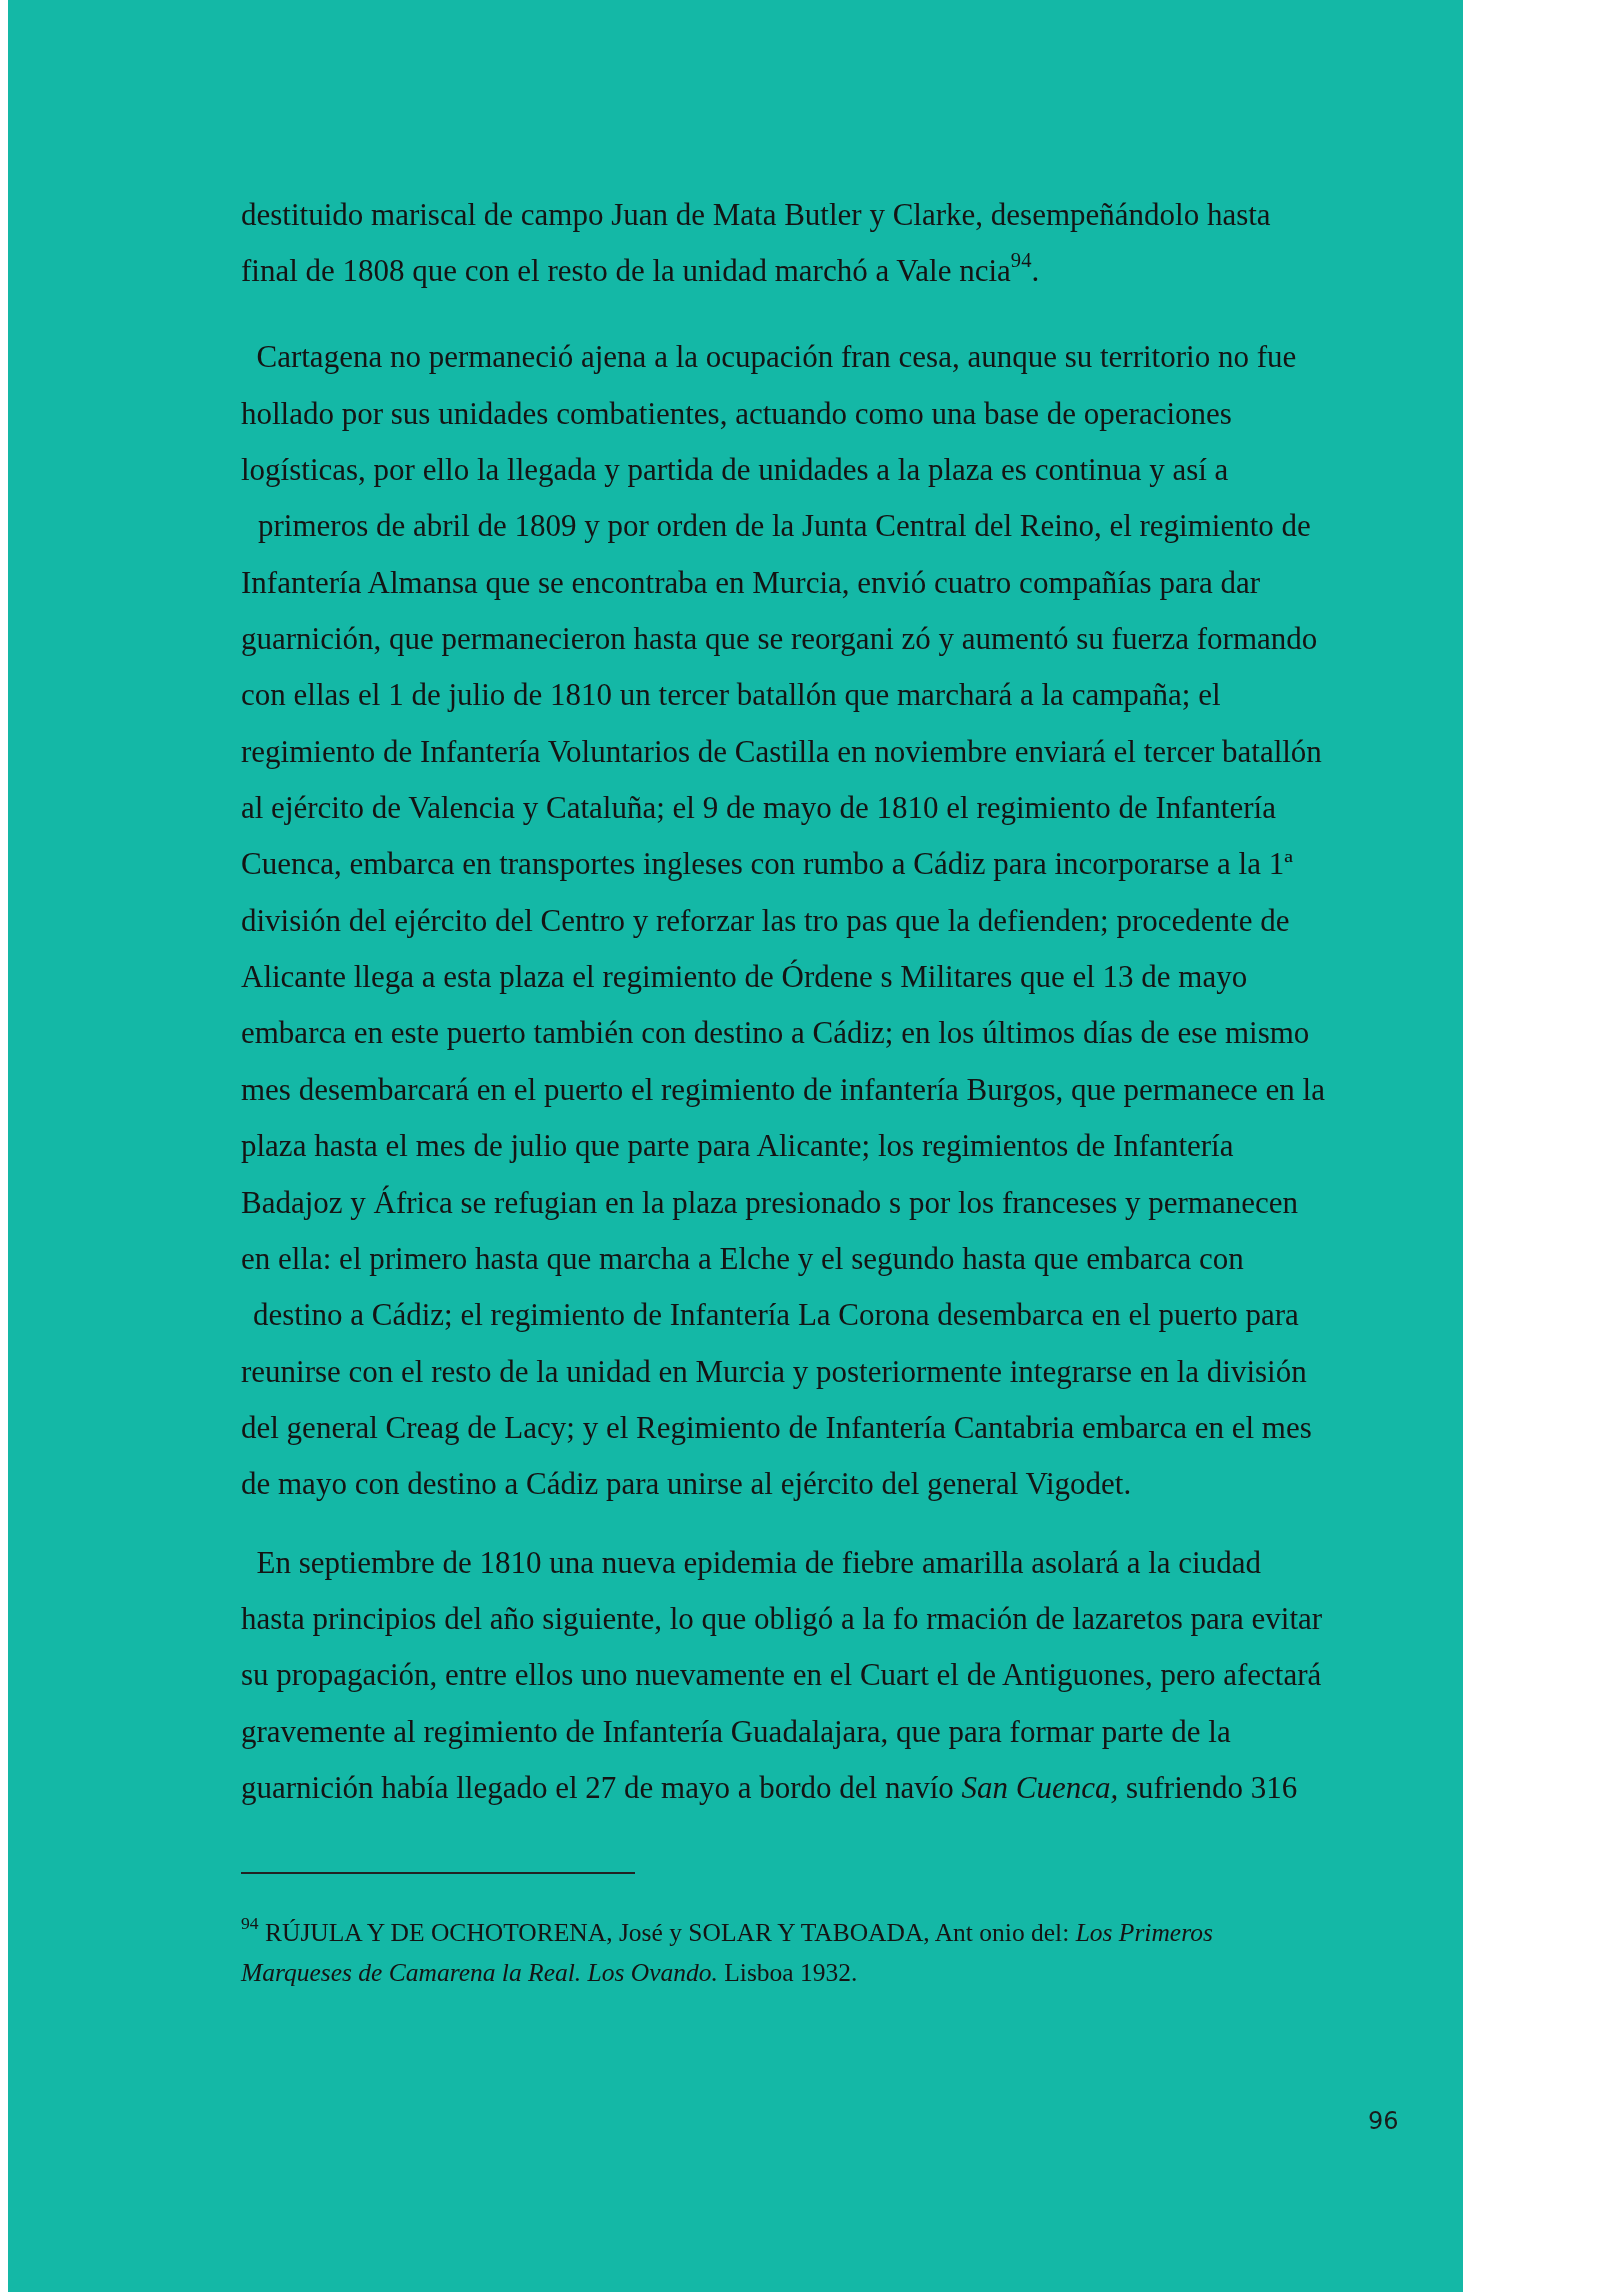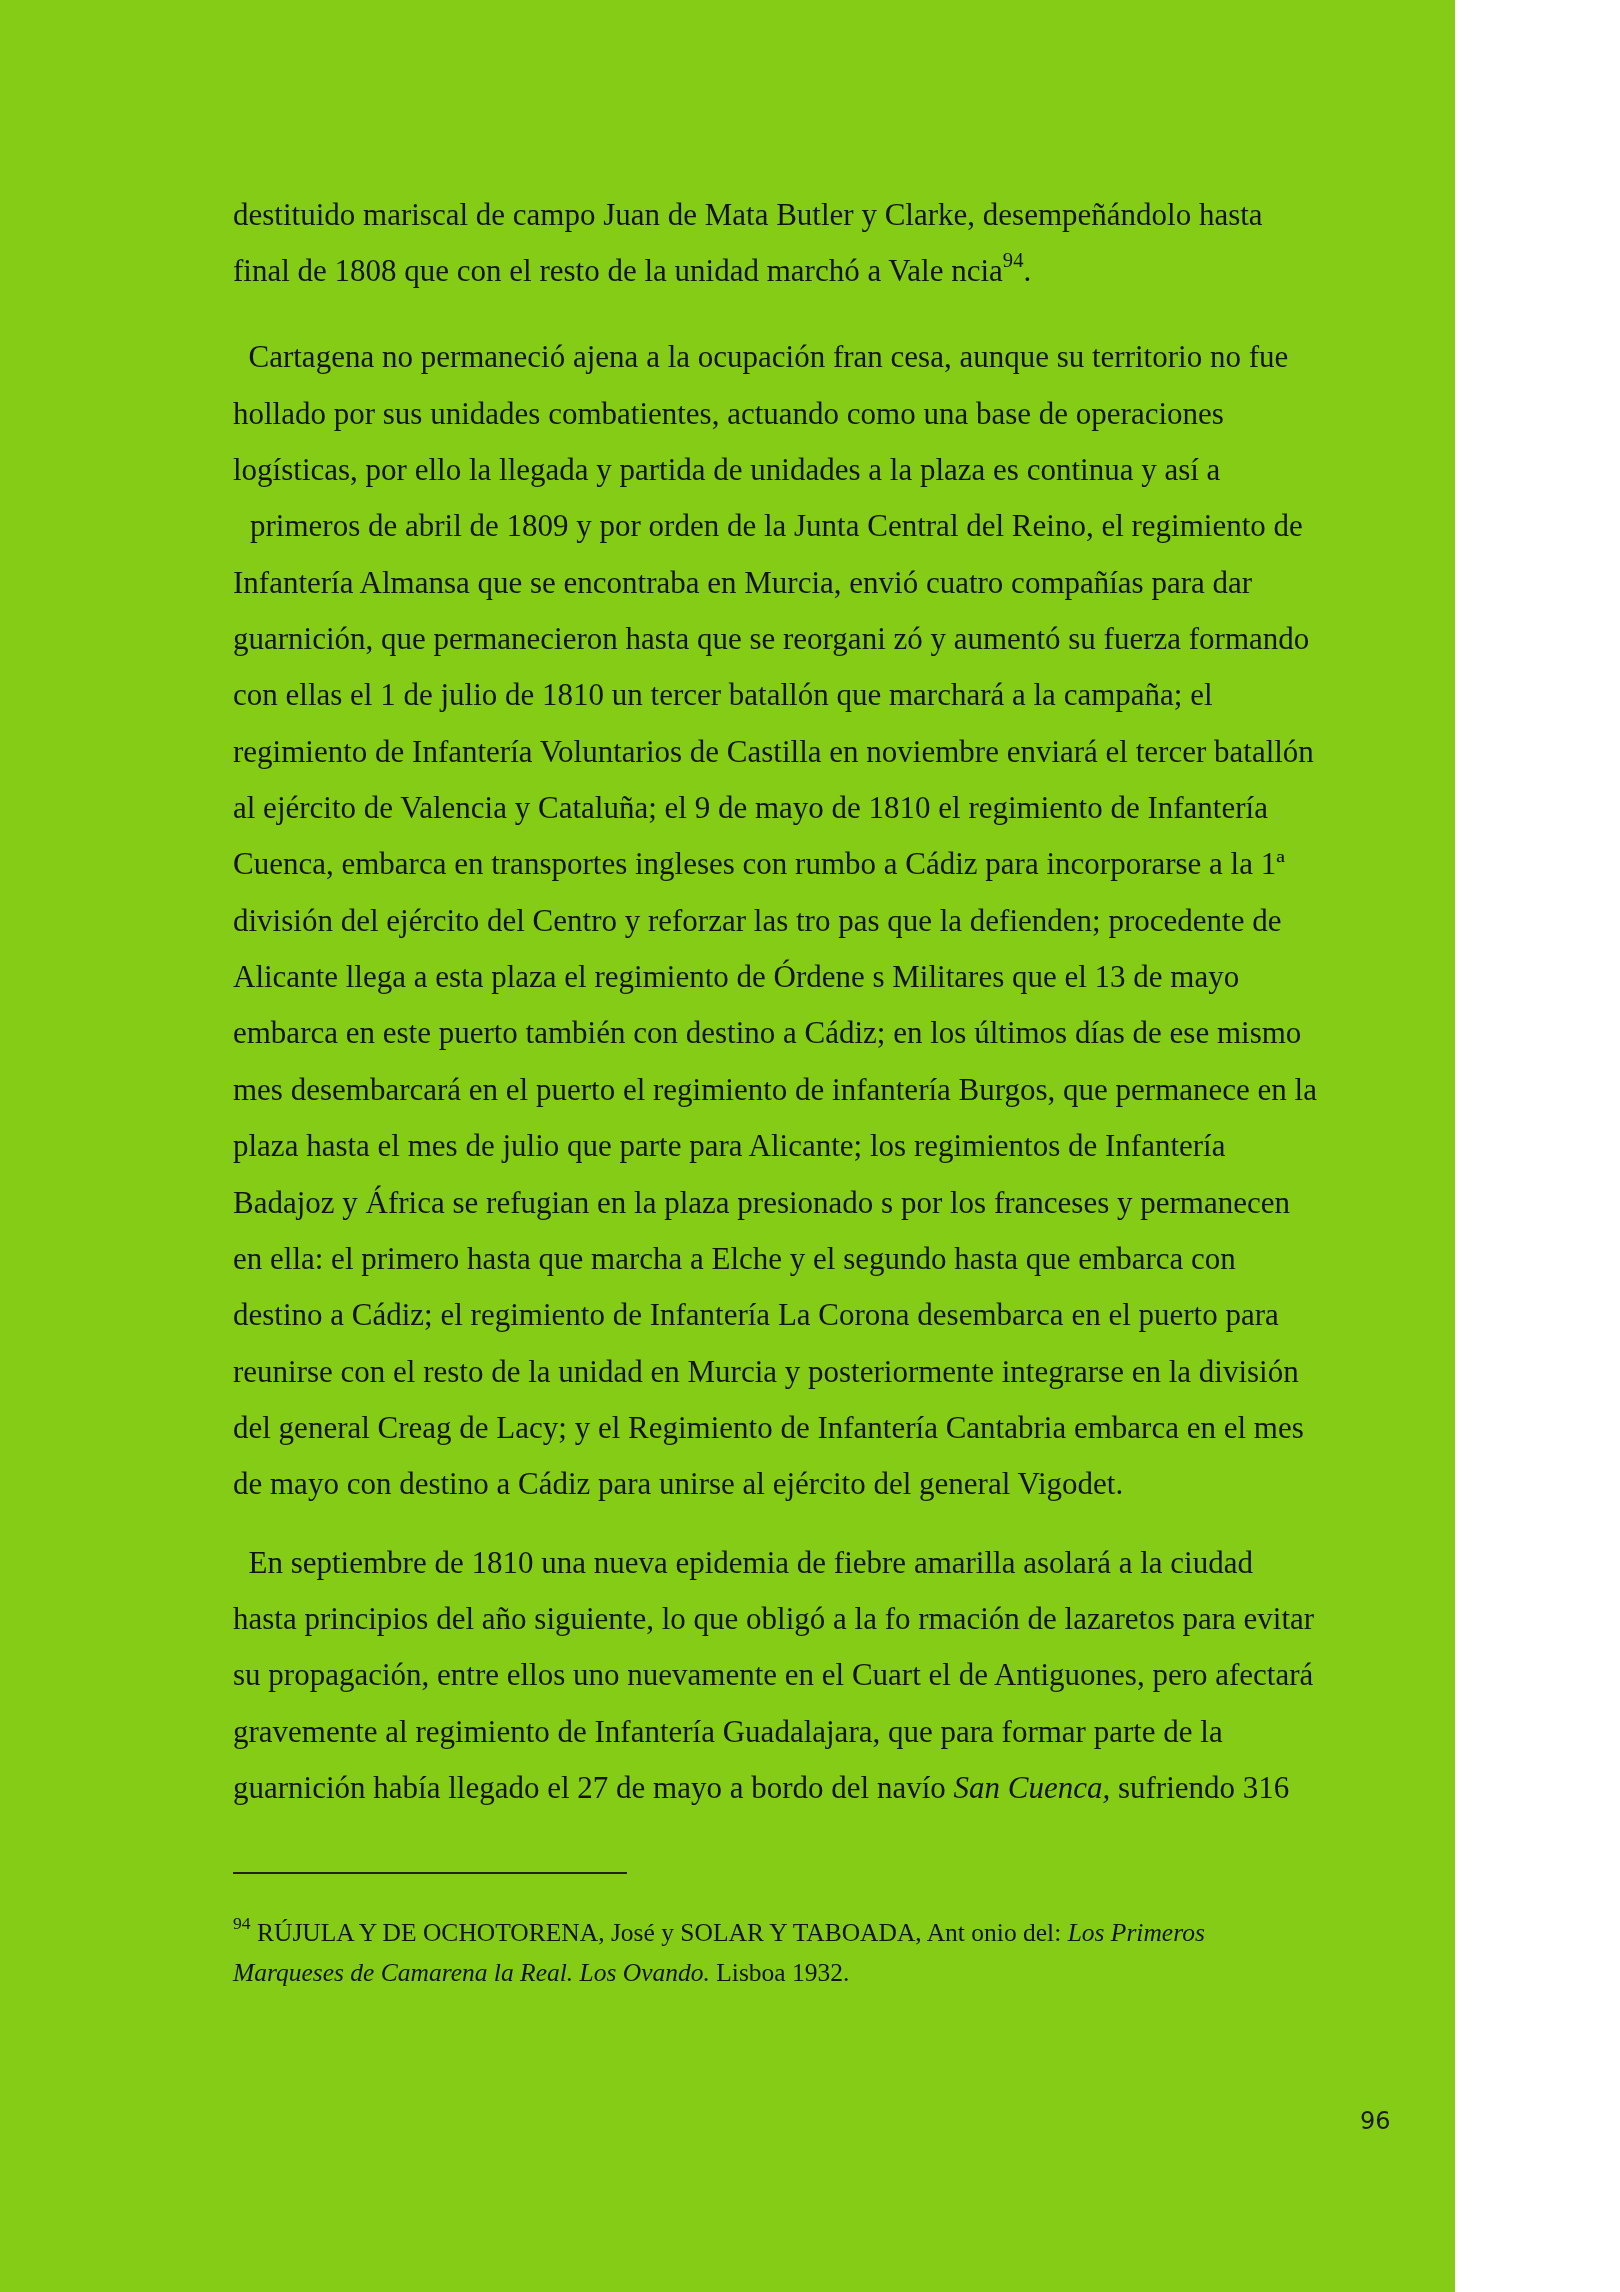--- a/index.html
+++ b/index.html
@@ -1,17 +1,17 @@
 <!DOCTYPE html>
 <html><head>
 <meta charset="utf-8">
 <style>
   html, body { margin: 0; padding: 0; background: #ffffff; }
   body { width: 1620px; height: 2293px; position: relative; overflow: hidden; }
-  .page { position: absolute; left: 0; top: 0; width: 1455px; height: 2293px; background: #84cc16; }
+  .page { position: absolute; left: 8px; top: 0; width: 1455px; height: 2293px; background: #14b8a6; }
   .line {
     position: absolute; left: 233px; white-space: pre;
     font-family: "Liberation Serif", "DejaVu Serif", serif;
     font-size: 31px; color: #141414; line-height: 39px;
   }
   .fn {
     position: absolute; left: 233px; white-space: pre;
     font-family: "Liberation Serif", "DejaVu Serif", serif;
     font-size: 25.5px; color: #141414; line-height: 33px;
   }
@@ -41,21 +41,21 @@
       <div class="line" style="top: 732px; text-align: center;">regimiento de Infantería Voluntarios de Castilla en noviembre enviará el tercer batallón</div>
       <div class="line" style="top: 788px;">al ejército de Valencia y Cataluña; el 9 de mayo de 1810 el regimiento de Infantería</div>
       <div class="line" style="top: 844px;">Cuenca, embarca en transportes ingleses con rumbo a Cádiz para incorporarse a la 1ª</div>
       <div class="line" style="top: 901px;">división del ejército del Centro y reforzar las tro pas que la defienden; procedente de</div>
       <div class="line" style="top: 957px;">Alicante llega a esta plaza el regimiento de Órdene s Militares que el 13 de mayo</div>
       <div class="line" style="top: 1013px;">embarca en este puerto también con destino a Cádiz; en los últimos días de ese mismo</div>
       <div class="line" style="top: 1070px;">mes desembarcará en el puerto el regimiento de infantería Burgos, que permanece en la</div>
       <div class="line" style="top: 1126px;">plaza hasta el mes de julio que parte para Alicante; los regimientos de Infantería</div>
       <div class="line" style="top: 1183px;">Badajoz y África se refugian en la plaza presionado s por los franceses y permanecen</div>
       <div class="line" style="top: 1239px;">en ella: el primero hasta que marcha a Elche y el segundo hasta que embarca con</div>
-      <div class="line" style="top: 1295px;">destino a Cádiz; el regimiento de Infantería La Corona desembarca en el puerto para</div>
+      <div class="line" style="top: 1295px; margin-left: 12px;">destino a Cádiz; el regimiento de Infantería La Corona desembarca en el puerto para</div>
       <div class="line" style="top: 1352px;">reunirse con el resto de la unidad en Murcia y posteriormente integrarse en la división</div>
       <div class="line" style="top: 1408px;">del general Creag de Lacy; y el Regimiento de Infantería Cantabria embarca en el mes</div>
       <div class="line" style="top: 1464px;">de mayo con destino a Cádiz para unirse al ejército del general Vigodet.</div>
       <div class="line" style="top: 1543px;">  En septiembre de 1810 una nueva epidemia de fiebre amarilla asolará a la ciudad</div>
       <div class="line" style="top: 1599px;">hasta principios del año siguiente, lo que obligó a la fo rmación de lazaretos para evitar</div>
       <div class="line" style="top: 1655px;">su propagación, entre ellos uno nuevamente en el Cuart el de Antiguones, pero afectará</div>
       <div class="line" style="top: 1712px;">gravemente al regimiento de Infantería Guadalajara, que para formar parte de la</div>
       <div class="line" style="top: 1768px;">guarnición había llegado el 27 de mayo a bordo del navío <i>San Cuenca,</i> sufriendo 316</div>
     </div>
   <div class="rule"></div>

